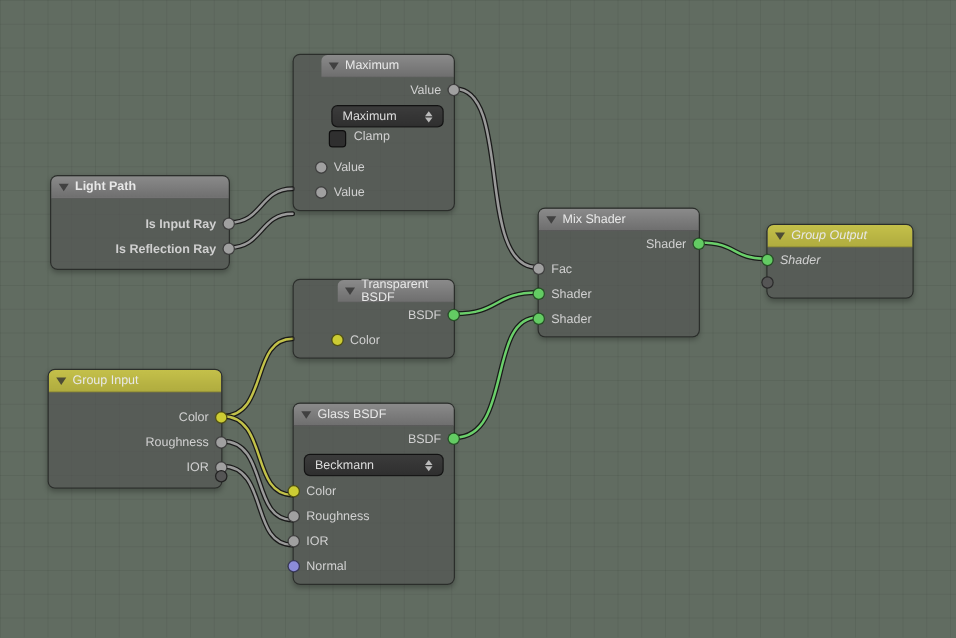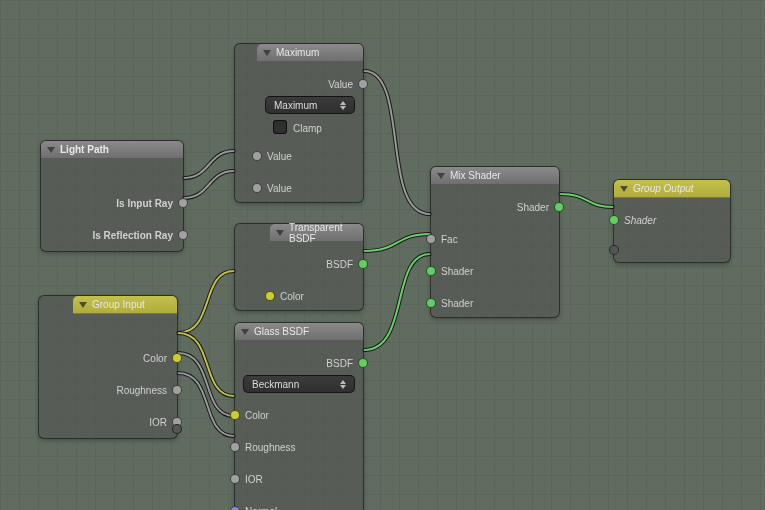--- a/index.html
+++ b/index.html
@@ -46,21 +46,20 @@
     border-left: 4px solid transparent;
     border-right: 4px solid transparent;
     border-top: 6px solid rgba(50,50,50,0.8);
   }
   .row {
     height: 20px;
     display: flex;
     align-items: center;
     padding: 0 10px;
     position: relative;
-    margin-top: 12px;
   }
   .row.right { justify-content: flex-end; }
   .row.left { justify-content: flex-start; }
   .socket {
     position: absolute;
     width: 10px; height: 10px; border-radius: 50%;
     border: 1px solid rgba(0,0,0,0.6);
     top: 50%; transform: translateY(-50%);
   }
   .sock-out { right: -5px; }
@@ -85,23 +84,23 @@
   .widget .arrows {
     width: 0; height: 0;
     border-left: 3px solid transparent;
     border-right: 3px solid transparent;
     display: inline-block;
   }
   .arrows-set { display:flex; flex-direction:column; gap:1px;}
   .arrow-up { border-bottom: 4px solid #bbb; }
   .arrow-down { border-top: 4px solid #bbb; }
   .checkbox-row {
-    margin: 2px 16px;
+    margin: 2px 6px;
     height: 18px;
-    display: flex; align-items: flex-end;
+    display: flex; align-items: flex-start;
     color: #d0d0d0;
   }
   .cb {
     width: 14px; height: 14px; border-radius: 3px;
     background: #2f2f2f; border: 1px solid rgba(0,0,0,0.7);
     margin-right: 6px;
   }
   .extra-out {
     position:absolute; width:10px; height:10px; border-radius:50%;
     border:1px solid rgba(0,0,0,0.6); background:#555;
@@ -187,21 +186,21 @@
     <span>Value</span>
     <span class="socket sock-in c-gray"></span>
   </div>
   <div class="row left">
     <span>Value</span>
     <span class="socket sock-in c-gray"></span>
   </div>
   <div style="height:4px;"></div>
 </div>
 
-<div class="node" style="left:38px; top:295px; width:140px;padding-left:34px;">
+<div class="node" style="left:38px; top:295px; width:140px;">
   <div class="header hdr-yellow">
     <span class="collapse-tri"></span>
     <span>Group Input</span>
   </div>
   <div class="row right" style="height:10px;"></div>
   <div class="row right">
     <span>Color</span>
     <span class="socket sock-out c-yellow"></span>
   </div>
   <div class="row right">

